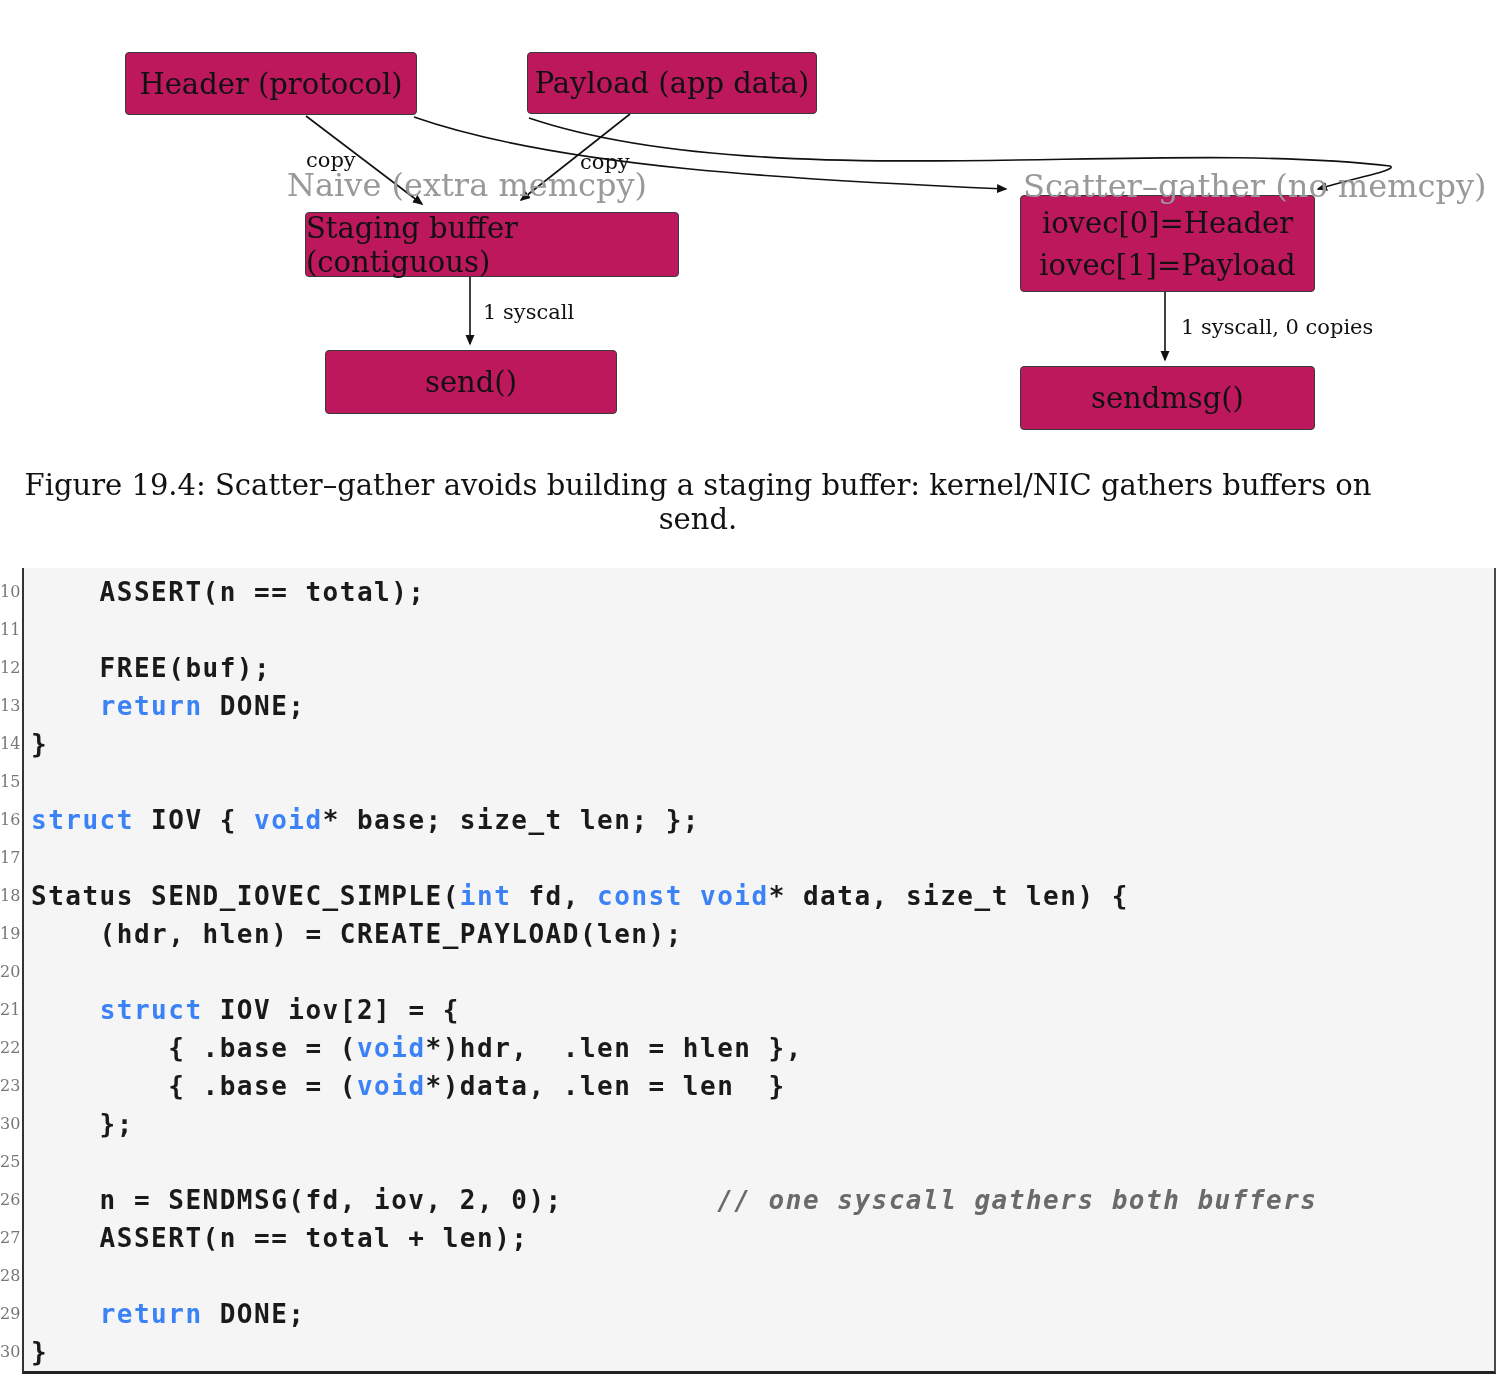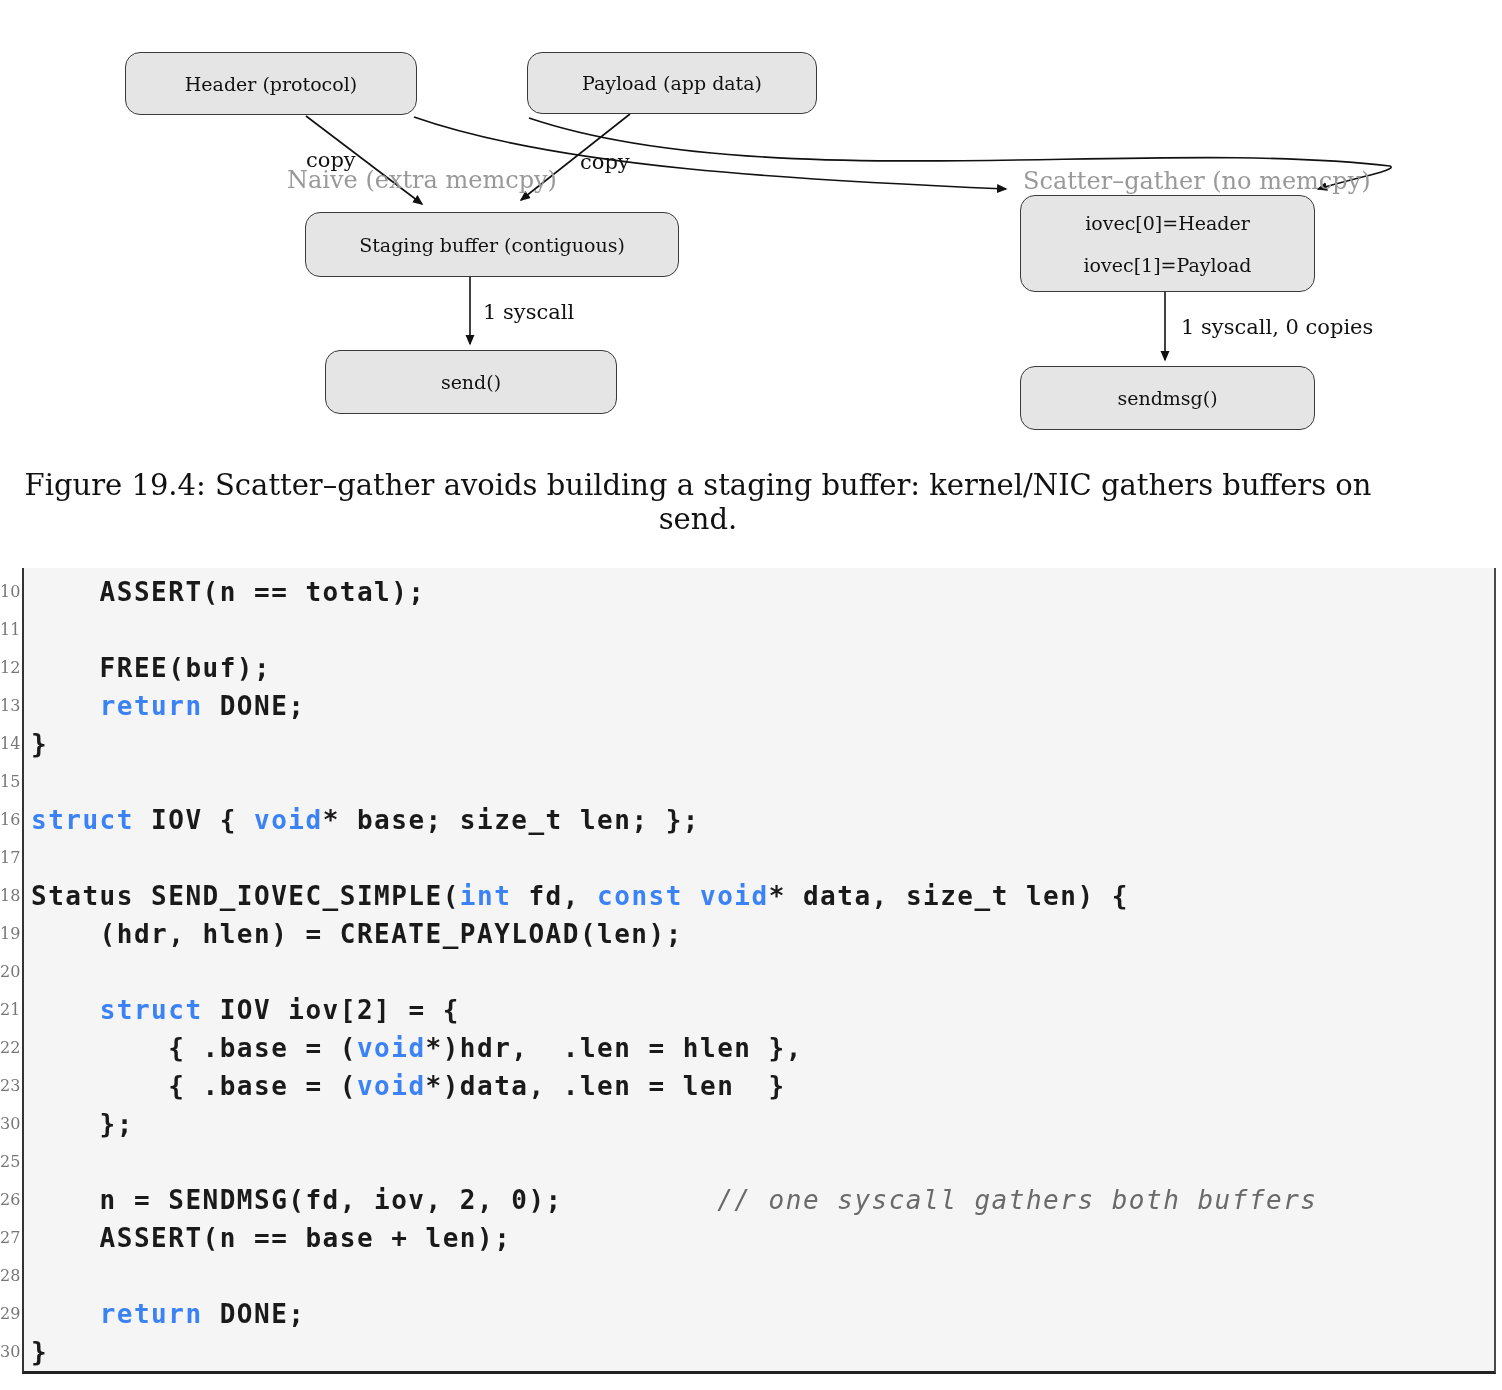--- a/index.html
+++ b/index.html
@@ -1,39 +1,39 @@
 <!DOCTYPE html>
 <html><head>
 <meta charset="utf-8">
 <style>
   html,body{margin:0;padding:0;background:#ffffff;}
   #page{position:relative;width:1502px;height:1390px;background:#ffffff;overflow:hidden;
         font-family:"DejaVu Serif", serif;color:#111;}
   svg.arrows{position:absolute;left:0;top:0;}
-  .dbox{position:absolute;border:1.5px solid #3a3a3a;border-radius:15px;background:#e5e5e5;
+  .dbox{position:absolute;border:1.5px solid #3a3a3a;border-radius:4px;background:#be185d;
         display:flex;align-items:center;justify-content:center;flex-direction:column;
-        font-size:19px;color:#111;}
+        font-size:29px;color:#111;}
   .dlabel{position:absolute;font-size:21px;color:#111;white-space:nowrap;}
-  .dmuted{position:absolute;font-size:24px;color:#999;white-space:nowrap;}
+  .dmuted{position:absolute;font-size:32px;color:#999;white-space:nowrap;}
   .caption{position:absolute;left:0;top:468px;width:1396px;text-align:center;
            font-size:29px;color:#111;}
   
   .code-frame{position:absolute;left:22px;top:568px;width:1470px;height:803px;
               background:#f5f5f5;border-left:2px solid #333;border-right:2px solid #4a4a4a;
               border-bottom:3px solid #222;}
   .gutter{position:absolute;left:0;top:568px;width:14px;padding-top:5px;
           font-family:"DejaVu Serif", serif;font-size:16px;color:#777;
           text-align:right;white-space:pre;}
   .gutter div{height:38px;line-height:38px;}
   .codepre{position:absolute;left:24px;top:568px;padding:5px 0 4px 7px;
            font-family:"DejaVu Sans Mono", monospace;font-weight:bold;font-size:26px;
            letter-spacing:1.5px;color:#1a1a1a;}
   .codepre .cl{height:38px;line-height:38px;white-space:pre;}
   .codepre .k{color:#3b82f6;}
-  .codepre .m{color:#6a6a6a;font-style:italic;font-weight:normal;}
+  .codepre .m{color:#6a6a6a;font-style:italic;font-weight:bold;}
 </style>
 </head>
 <body>
 
 <div id="page">
 
   <svg class="arrows" width="1502" height="460">
     <defs>
       <marker id="ah" markerWidth="11" markerHeight="10" refX="9" refY="4.5" orient="auto" markerUnits="userSpaceOnUse">
         <path d="M0,0 L10.5,4.5 L0,9 z" fill="#111"></path>
@@ -89,19 +89,19 @@
       <div class="cl">&nbsp;</div>
       <div class="cl"><span>Status SEND_IOVEC_SIMPLE(</span><span class="k">int</span><span> fd, </span><span class="k">const</span><span> </span><span class="k">void</span><span>* data, size_t len) {</span></div>
       <div class="cl"><span>    (hdr, hlen) = CREATE_PAYLOAD(len);</span></div>
       <div class="cl">&nbsp;</div>
       <div class="cl"><span>    </span><span class="k">struct</span><span> IOV iov[2] = {</span></div>
       <div class="cl"><span>        { .base = (</span><span class="k">void</span><span>*)hdr,  .len = hlen },</span></div>
       <div class="cl"><span>        { .base = (</span><span class="k">void</span><span>*)data, .len = len  }</span></div>
       <div class="cl"><span>    };</span></div>
       <div class="cl">&nbsp;</div>
       <div class="cl"><span>    n = SENDMSG(fd, iov, 2, 0);</span><span>         </span><span class="m">// one syscall gathers both buffers</span></div>
-      <div class="cl"><span>    ASSERT(n == base + len);</span></div>
+      <div class="cl"><span>    ASSERT(n == total + len);</span></div>
       <div class="cl">&nbsp;</div>
       <div class="cl"><span>    </span><span class="k">return</span><span> DONE;</span></div>
       <div class="cl"><span>}</span></div>
     </div>
 
 </div>
 
 </body></html>

